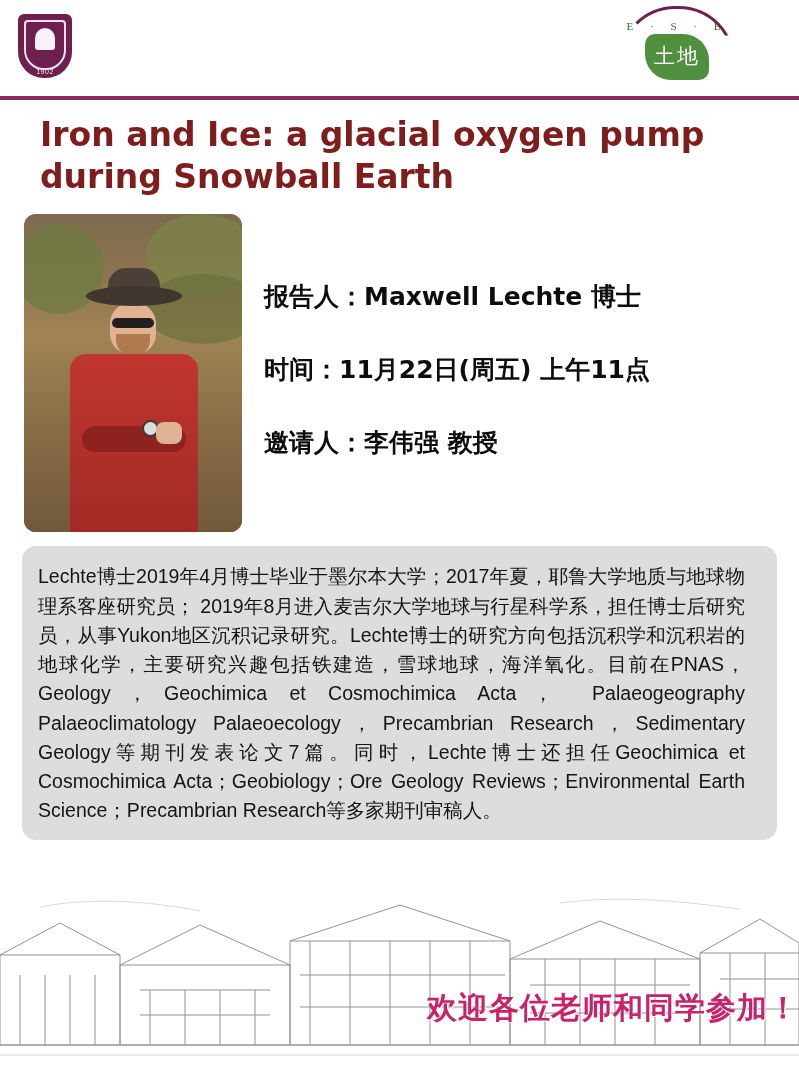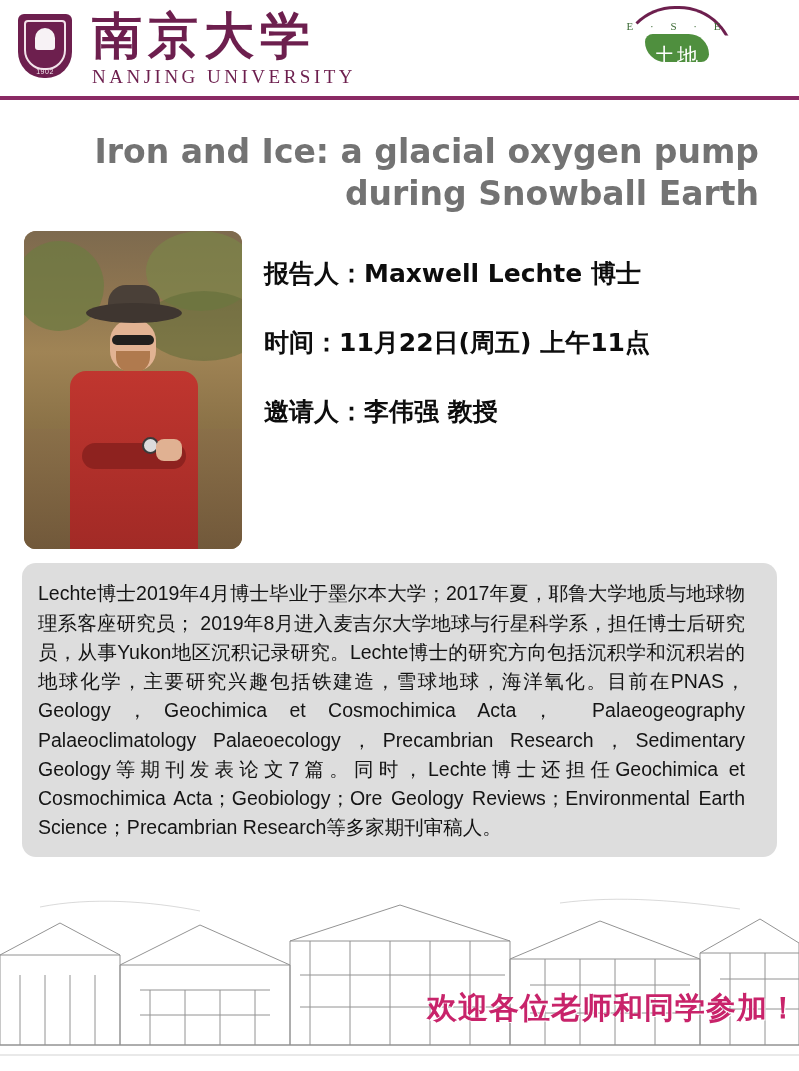--- a/index.html
+++ b/index.html
@@ -120,44 +120,44 @@
     font-family: "Liberation Serif", serif;
     font-size: 11px;
     color: #3c6b35;
     letter-spacing: 7px;
   }
   .ese-mark {
     position: absolute;
     left: 28px;
     top: 30px;
     width: 64px;
-    height: 28px;
+    height: 46px;
     background: #4f8f3e;
     border-radius: 10px 26px 10px 26px;
     color: #ffffff;
     font-family: "DejaVu Serif", serif;
     font-size: 21px;
     line-height: 44px;
     text-align: center;
     letter-spacing: 2px;
   }
   .header-rule {
     height: 4px;
     background: #8a2a64;
   }
 
   
   .title {
-    text-align: right;
+    text-align: left;
     font-family: "DejaVu Sans", sans-serif;
     font-weight: bold;
     font-size: 33px;
     line-height: 1.28;
-    color: #737373;
-    padding: 31px 40px 10px 40px;
+    color: #7f1d1d;
+    padding: 14px 40px 10px 40px;
   }
 
   
   .info-row {
     display: flex;
     padding: 6px 0 0 24px;
   }
   .photo {
     width: 218px;
     height: 318px;
@@ -247,20 +247,21 @@
     padding-left: 22px;
     padding-top: 26px;
   }
   .info-item {
     font-family: "DejaVu Sans", sans-serif;
     font-weight: bold;
     font-size: 25px;
     color: #0d0d0d;
     margin-bottom: 36px;
     white-space: nowrap;
+    margin-top: 40px;
   }
 
   
   .abstract {
     margin: 14px 22px 0 22px;
     background: #dddddd;
     border-radius: 14px;
     padding: 16px 32px 14px 16px;
     font-family: "Liberation Sans", sans-serif;
     font-size: 19.5px;
@@ -300,24 +301,20 @@
 </head>
 <body>
 
 <div class="header">
   <div class="nju-logo-wrap">
     <div class="nju-crest">
       <div class="shield"></div>
       <div class="shield-inner"></div>
       <div class="bell"></div>
       <div class="yr">1902</div>
-    </div>
-    <div class="nju-text">
-      <div class="nju-cn">南京大学</div>
-      <div class="nju-en">NANJING UNIVERSITY</div>
     </div>
   </div>
 
   <div class="ese-logo">
     <div class="ese-arc"></div>
     <div class="ese-letters">E · S · E</div>
     <div class="ese-mark">土地</div>
   </div>
 </div>
 <div class="header-rule"></div>

